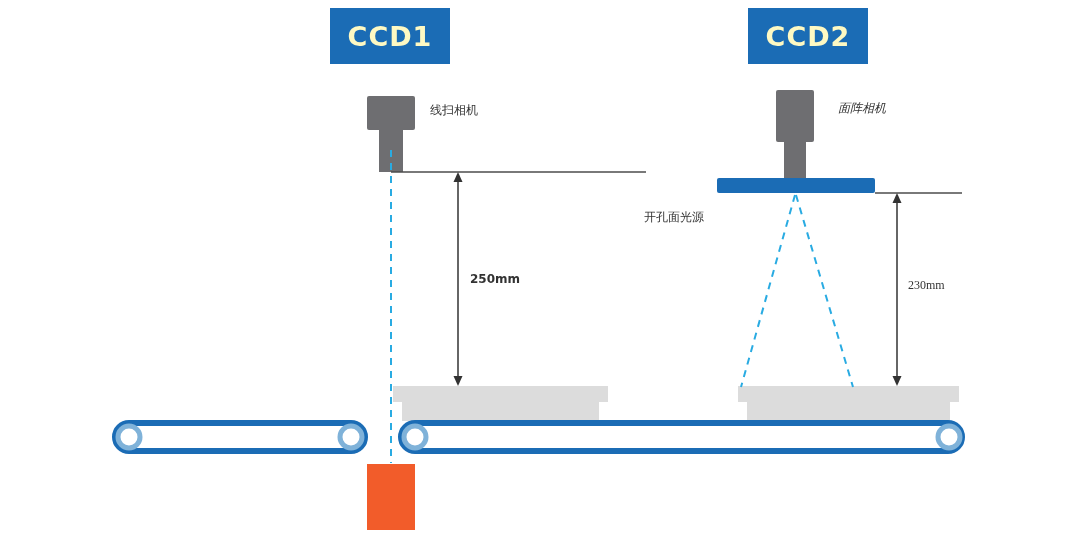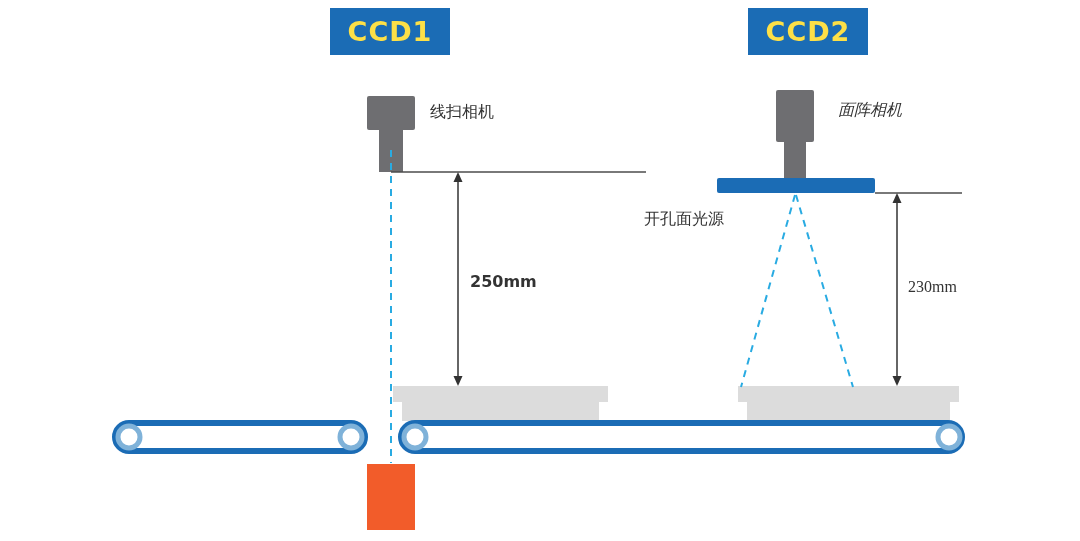--- a/index.html
+++ b/index.html
@@ -34,34 +34,34 @@
   .belt{fill:#ffffff;stroke:var(--blue);stroke-width:6;}
   .roller{fill:#ffffff;stroke:var(--roller-blue);stroke-width:5;}
   .ref-line{stroke:var(--line-dark);stroke-width:1.5;fill:none;}
   .dim-line{stroke:var(--text);stroke-width:1.5;fill:none;}
   .dim-head{fill:var(--text);}
   .dash{stroke:var(--light-blue);stroke-width:2;fill:none;stroke-dasharray:7 6;}
 
   
   .ccd-box{
     position:absolute;
-    width:120px;height:47px;
+    width:120px;height:56px;
     background:var(--blue);
-    color:#fde047;
+    color:#fef9c3;
     font-size:27px;
     font-weight:600;
     letter-spacing:1px;
     display:flex;align-items:center;justify-content:center;
   }
   .ccd1-box{left:330px;top:8px;}
   .ccd2-box{left:748px;top:8px;}
   .lbl{
     position:absolute;
     color:var(--text);
-    font-size:16px;
+    font-size:12px;
     white-space:nowrap;
   }
   .lbl-line-cam{left:430px;top:102px;}
   .lbl-area-cam{left:838px;top:100px;font-style:italic;}
   .lbl-panel{left:644px;top:209px;}
   .lbl-250{left:470px;top:272px;font-weight:bold;}
   .lbl-230{left:908px;top:278px;font-family:Liberation Serif, serif;}
   .lbl-ir{left:430px;top:488px;}
 </style>
 </head>

